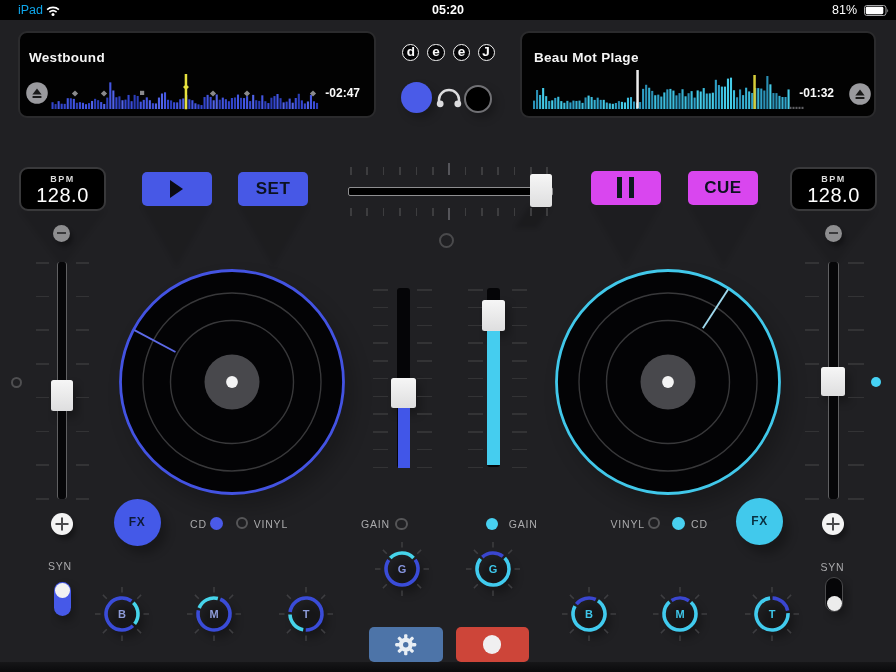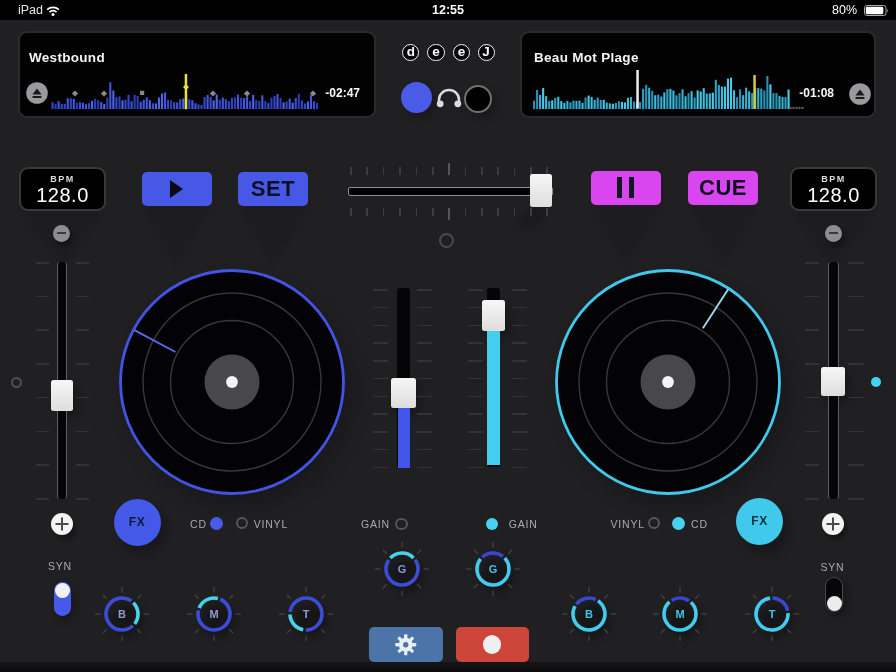--- a/index.html
+++ b/index.html
@@ -5,38 +5,38 @@
 body { width:896px; height:672px; overflow:hidden; background:#202023; font-family:"Liberation Sans", sans-serif; }
 #app { position:relative; width:896px; height:672px; background:#202023; }
 .abs { position:absolute; }
 .panel { position:absolute; background:#020202; border:2px solid #2b2b2d; border-radius:9px; }
 .bpm { position:absolute; width:87px; height:44px; background:#000; border:2px solid #39393b; border-radius:9px; text-align:center; }
 .bpm .l1 { font-size:9px; font-weight:bold; letter-spacing:1.5px; color:#dcdcdc; margin-top:5px; }
 .bpm .l2 { font-size:20px; color:#fff; margin-top:0px; letter-spacing:0.5px; }
 .btn { position:absolute; border-radius:5px; width:70px; height:34px; text-align:center; }
 .blue { background:#4758e6; }
 .cyan { background:#d946ef; }
-.btxt { font-size:22px; font-weight:bold; line-height:34px; color:#0c1220; letter-spacing:0.5px; }
+.btxt { font-size:17px; font-weight:bold; line-height:34px; color:#0c1220; letter-spacing:0.5px; }
 .track-title { position:absolute; top:50px; color:#f5f5f5; font-size:13.5px; font-weight:600; letter-spacing:0.3px; }
 .time { position:absolute; top:85.5px; color:#fafafa; font-size:12px; font-weight:bold; }
 .handle { position:absolute; background:linear-gradient(#f6f6f6,#dededf); border-radius:2.5px; }
 .lbl { position:absolute; color:#aaaaac; font-size:10.5px; letter-spacing:0.8px; }
 </style></head>
 <body>
 <div id="app">
 
 <div class="abs" style="left:0;top:0;width:896px;height:20px;background:#000"></div>
-<div class="abs" style="left:18px;top:3px;color:#e5e5e5;font-size:12.5px;">iPad</div>
+<div class="abs" style="left:18px;top:3px;color:#0ea5e9;font-size:12.5px;">iPad</div>
 <svg style="position:absolute;left:46px;top:5px" width="14" height="12">
 <path d="M 1.1 4.6 A 9 9 0 0 1 12.9 4.6" stroke="#fff" stroke-width="1.6" fill="none"></path>
 <path d="M 3.4 7.2 A 5.6 5.6 0 0 1 10.6 7.2" stroke="#fff" stroke-width="1.6" fill="none"></path>
 <circle cx="7" cy="9.6" r="1.5" fill="#fff"></circle>
     </svg>
-<div class="abs" style="left:428px;top:3px;width:40px;text-align:center;color:#fff;font-size:12.5px;font-weight:bold;">12:55</div>
-<div class="abs" style="left:832px;top:3px;color:#fff;font-size:12.5px;">80%</div>
+<div class="abs" style="left:428px;top:3px;width:40px;text-align:center;color:#fff;font-size:12.5px;font-weight:bold;">05:20</div>
+<div class="abs" style="left:832px;top:3px;color:#fff;font-size:12.5px;">81%</div>
 <svg style="position:absolute;left:864px;top:5px" width="26" height="11">
 <rect x="0.5" y="0.5" width="21.5" height="10" rx="2.4" fill="none" stroke="#a8a8aa" stroke-width="1"></rect>
 <rect x="1.8" y="1.8" width="17.5" height="7.4" rx="1.4" fill="#fff"></rect>
 <path d="M 23.3 3.4 A 3.4 3.4 0 0 1 23.3 7.6 Z" fill="#a8a8aa"></path>
     </svg>
 
 <svg style="position:absolute;left:0;top:0" width="896" height="672">
       <defs>
         <filter id="sb2" x="-30%" y="-30%" width="160%" height="160%">
           <feGaussianBlur stdDeviation="2"></feGaussianBlur>
@@ -271,21 +271,21 @@
       <rect x="787.52" y="89.43" width="2.1" height="19.57" fill="#45cce8"></rect>
 <rect x="636.3" y="70" width="2.5" height="38.5" fill="#ededed"></rect>
 <rect x="753.3" y="75" width="2.5" height="34" fill="#d6cd3a"></rect>
 <rect x="789.5" y="106.8" width="2" height="2.2" fill="#5f5f63"></rect>
       <rect x="792.5" y="106.8" width="2" height="2.2" fill="#5f5f63"></rect>
       <rect x="795.5" y="106.8" width="2" height="2.2" fill="#5f5f63"></rect>
       <rect x="798.5" y="106.8" width="2" height="2.2" fill="#5f5f63"></rect>
       <rect x="801.5" y="106.8" width="2" height="2.2" fill="#5f5f63"></rect>
 </svg>
 <div class="time" style="left:320px;width:40px;text-align:right;">-02:47</div>
-<div class="time" style="left:794px;width:40px;text-align:right;">-01:08</div>
+<div class="time" style="left:794px;width:40px;text-align:right;">-01:32</div>
 <svg style="position:absolute;left:25.5px;top:82px" width="22" height="22">
 <circle cx="11" cy="11" r="10.8" fill="#9a9a9e"></circle>
 <path d="M 11 6.6 L 15.6 12.4 L 6.4 12.4 Z" fill="#1a1a1a"></path>
 <rect x="6.4" y="14" width="9.2" height="2" rx="0.8" fill="#1a1a1a"></rect>
     </svg>
 <svg style="position:absolute;left:848.5px;top:82.5px" width="22" height="22">
 <circle cx="11" cy="11" r="10.8" fill="#9a9a9e"></circle>
 <path d="M 11 6.6 L 15.6 12.4 L 6.4 12.4 Z" fill="#1a1a1a"></path>
 <rect x="6.4" y="14" width="9.2" height="2" rx="0.8" fill="#1a1a1a"></rect>
     </svg>

